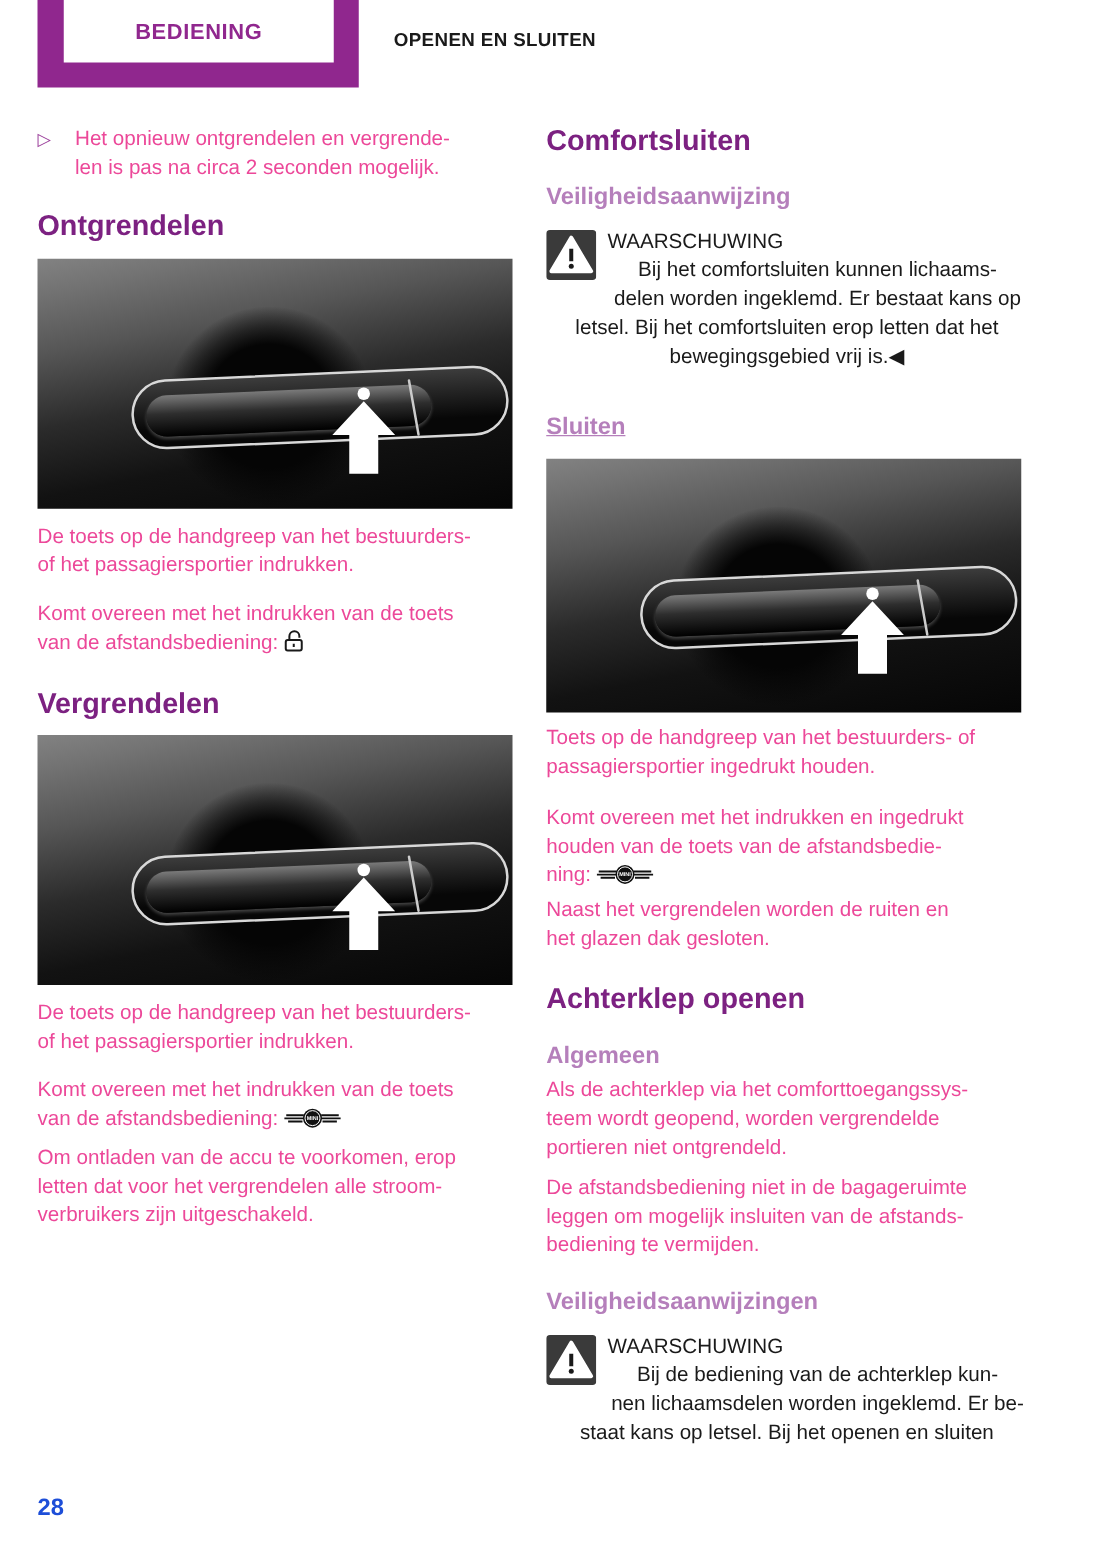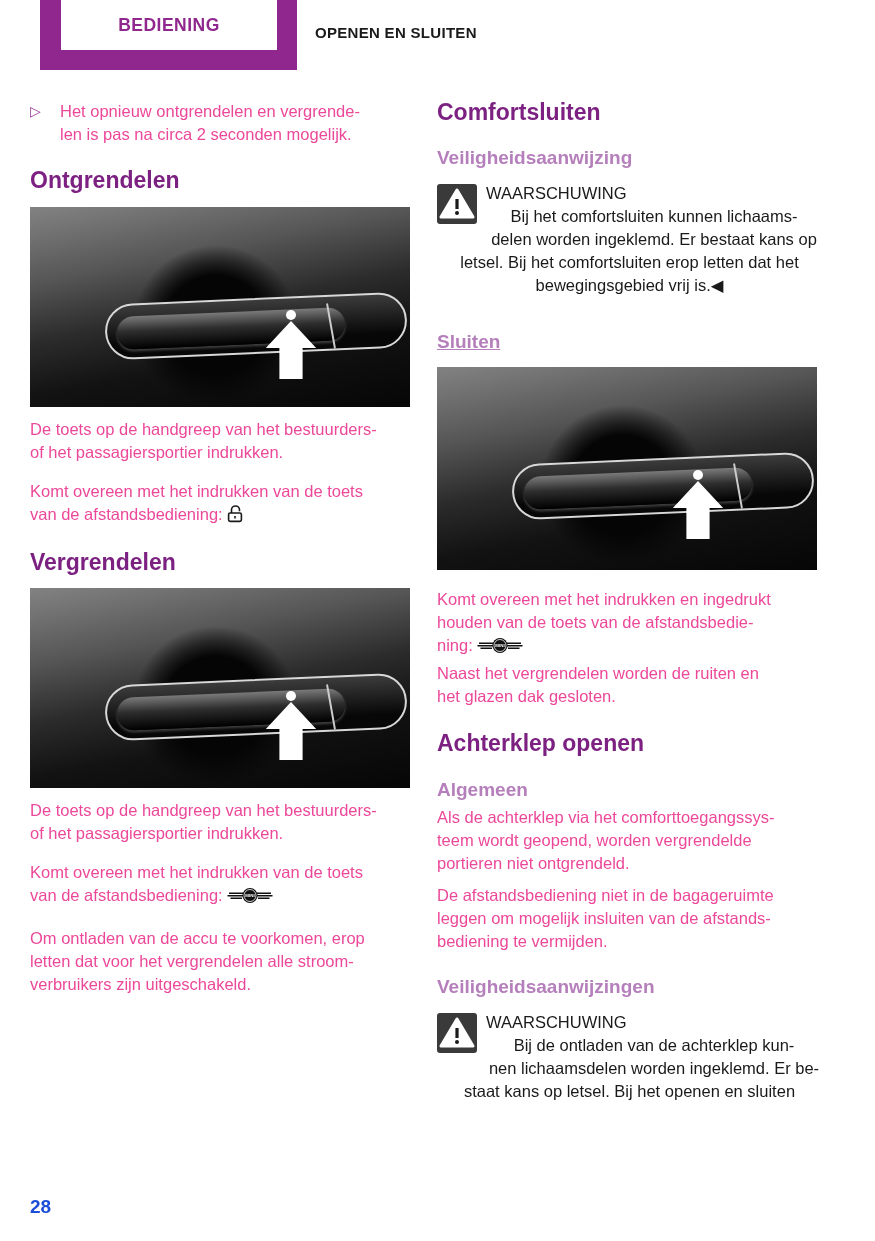--- a/index.html
+++ b/index.html
@@ -1,21 +1,21 @@
 <!DOCTYPE html>
 <html><head>
 <meta charset="utf-8">
 <style>
   * { margin: 0; padding: 0; box-sizing: border-box; }
   html, body { background: #ffffff; }
   body { font-family: "Liberation Sans", "DejaVu Sans", sans-serif; color: #1a1a1a; }
   .page { position: relative; width: 875px; height: 1241px; background: #fff; overflow: hidden; }
 
   
-  .chapter-tab { position: absolute; left: 40px; top: 0; width: 257px; height: 70px; background: #90278e; }
+  .chapter-tab { position: absolute; left: 30px; top: 0; width: 257px; height: 70px; background: #90278e; }
   .chapter-tab .inner { position: absolute; left: 21px; right: 20px; top: 0; bottom: 20px; background: #ffffff;
                         display: flex; align-items: center; justify-content: center; }
   .chapter-tab .inner span { color: #90278e; font-weight: bold; font-size: 17.5px; letter-spacing: 0.5px; }
   .section-label { position: absolute; left: 315px; top: 24px; font-size: 15px; font-weight: bold; color: #1a1a1a; letter-spacing: 0.3px; }
 
   
   .col { position: absolute; top: 0; }
   .col-left  { left: 30px;  width: 380px; }
   .col-right { left: 437px; width: 385px; }
 
@@ -117,21 +117,21 @@
 
     <p class="body-text spaced"><span>Komt overeen met het indrukken van de toets
 van de afstandsbediening: </span><svg class="inline-icon" width="46" height="17" viewBox="0 0 46 17">
         <path d="M2 6.2 H16 M0.5 8.7 H16 M3.5 11.2 H15" stroke="#111" stroke-width="1.5" fill="none"></path>
         <path d="M30 6.2 H44 M30 8.7 H45.5 M31 11.2 H42.5" stroke="#111" stroke-width="1.5" fill="none"></path>
         <circle cx="23" cy="8.5" r="7.6" fill="#111"></circle>
         <circle cx="23" cy="8.5" r="6" fill="none" stroke="#fff" stroke-width="0.8"></circle>
         <text x="23" y="10.2" font-size="4.4" font-weight="bold" fill="#fff" text-anchor="middle" font-family="Liberation Sans, sans-serif">MINI</text>
       </svg></p>
 
-    <p class="body-text" style="margin-top:20px;">Om ontladen van de accu te voorkomen, erop
+    <p class="body-text" style="margin-top:8px;">Om ontladen van de accu te voorkomen, erop
 letten dat voor het vergrendelen alle stroom-
 verbruikers zijn uitgeschakeld.</p>
 
   </div>
 
   <div class="col col-right">
 
     <div class="h-dark" style="margin-top:100px;">Comfortsluiten</div>
 
     <div class="h-light" style="margin-top:22px;">Veiligheidsaanwijzing</div>
@@ -156,20 +156,22 @@
       <div class="recess"></div>
       <div class="trim"></div>
       <div class="grip"></div>
       <div class="cap-line"></div>
       <div class="btn-dot"></div>
       <svg class="arrow" viewBox="0 0 60 64">
         <polygon points="30,2 56,30 42,30 42,62 18,62 18,30 4,30" fill="#ffffff"></polygon>
       </svg>
     </div>
 
+    <p class="body-text" style="margin-top:9px;">Toets op de handgreep van het bestuurders- of
+passagiersportier ingedrukt houden.</p>
 
     <p class="body-text" style="margin-top:18px;"><span>Komt overeen met het indrukken en ingedrukt
 houden van de toets van de afstandsbedie-
 ning: </span><svg class="inline-icon" width="46" height="17" viewBox="0 0 46 17">
         <path d="M2 6.2 H16 M0.5 8.7 H16 M3.5 11.2 H15" stroke="#111" stroke-width="1.5" fill="none"></path>
         <path d="M30 6.2 H44 M30 8.7 H45.5 M31 11.2 H42.5" stroke="#111" stroke-width="1.5" fill="none"></path>
         <circle cx="23" cy="8.5" r="7.6" fill="#111"></circle>
         <circle cx="23" cy="8.5" r="6" fill="none" stroke="#fff" stroke-width="0.8"></circle>
         <text x="23" y="10.2" font-size="4.4" font-weight="bold" fill="#fff" text-anchor="middle" font-family="Liberation Sans, sans-serif">MINI</text>
       </svg></p>
@@ -192,21 +194,21 @@
     <div class="h-light" style="margin-top:22px;">Veiligheidsaanwijzingen</div>
 
     <div class="warning" style="margin-top:12px;">
       <svg class="warn-icon" viewBox="0 0 40 40">
         <rect x="0" y="0" width="40" height="40" rx="3" fill="#3a3a3a"></rect>
         <polygon points="20,6 36,33 4,33" fill="#ffffff" stroke="#ffffff" stroke-width="3" stroke-linejoin="round"></polygon>
         <rect x="18.4" y="15" width="3.2" height="10" fill="#1a1a1a"></rect>
         <circle cx="20" cy="29" r="2" fill="#1a1a1a"></circle>
       </svg>
       <div class="warn-title">WAARSCHUWING</div>
-      <div class="warn-text">Bij de ontladen van de achterklep kun-
+      <div class="warn-text">Bij de bediening van de achterklep kun-
 nen lichaamsdelen worden ingeklemd. Er be-
 staat kans op letsel. Bij het openen en sluiten</div>
     </div>
 
   </div>
 
   <div class="page-number">28</div>
 
 </div>
 

